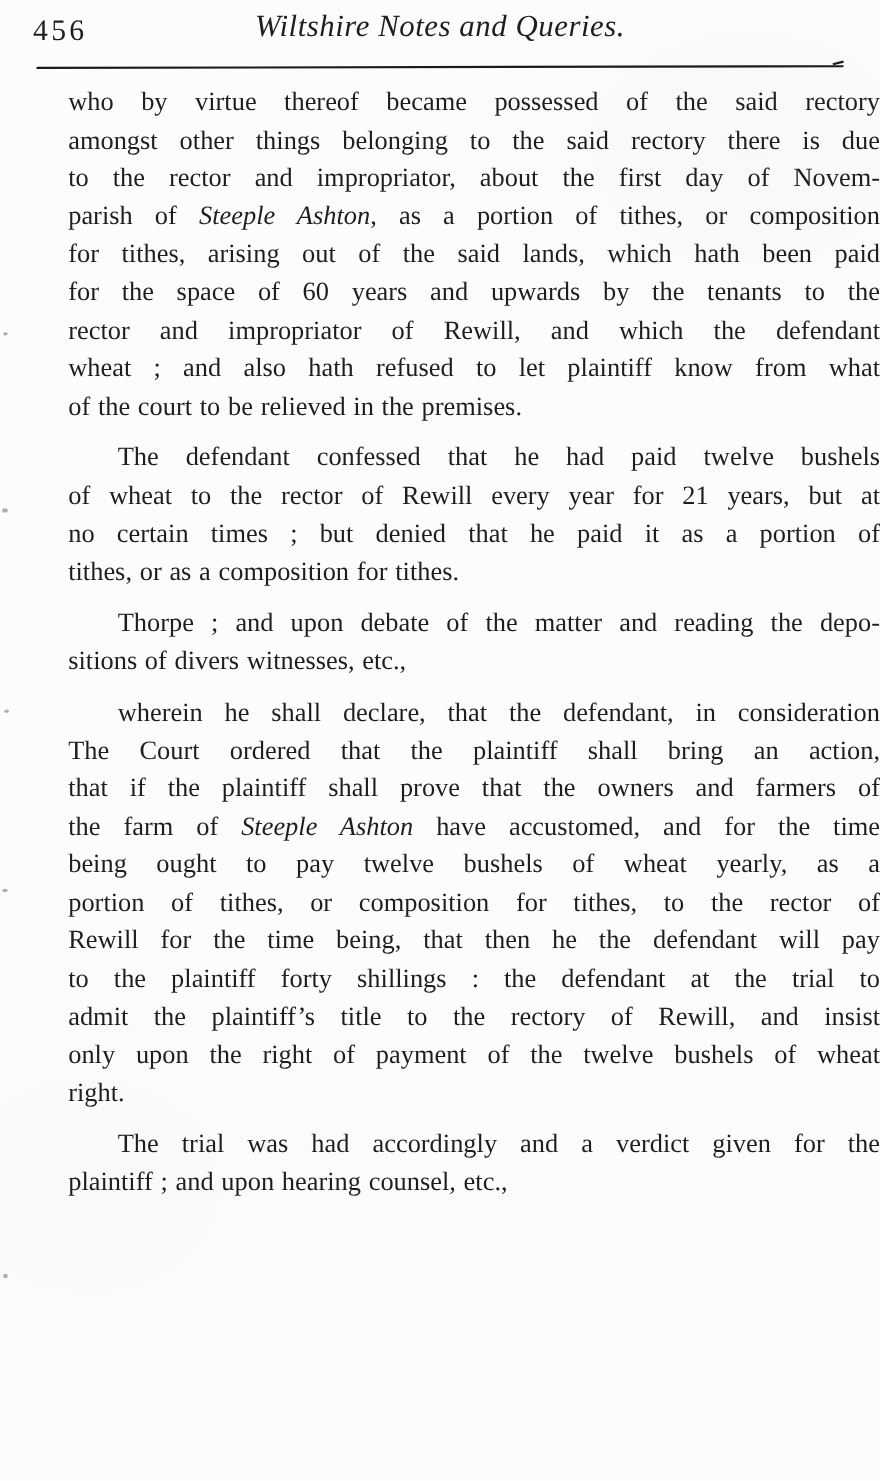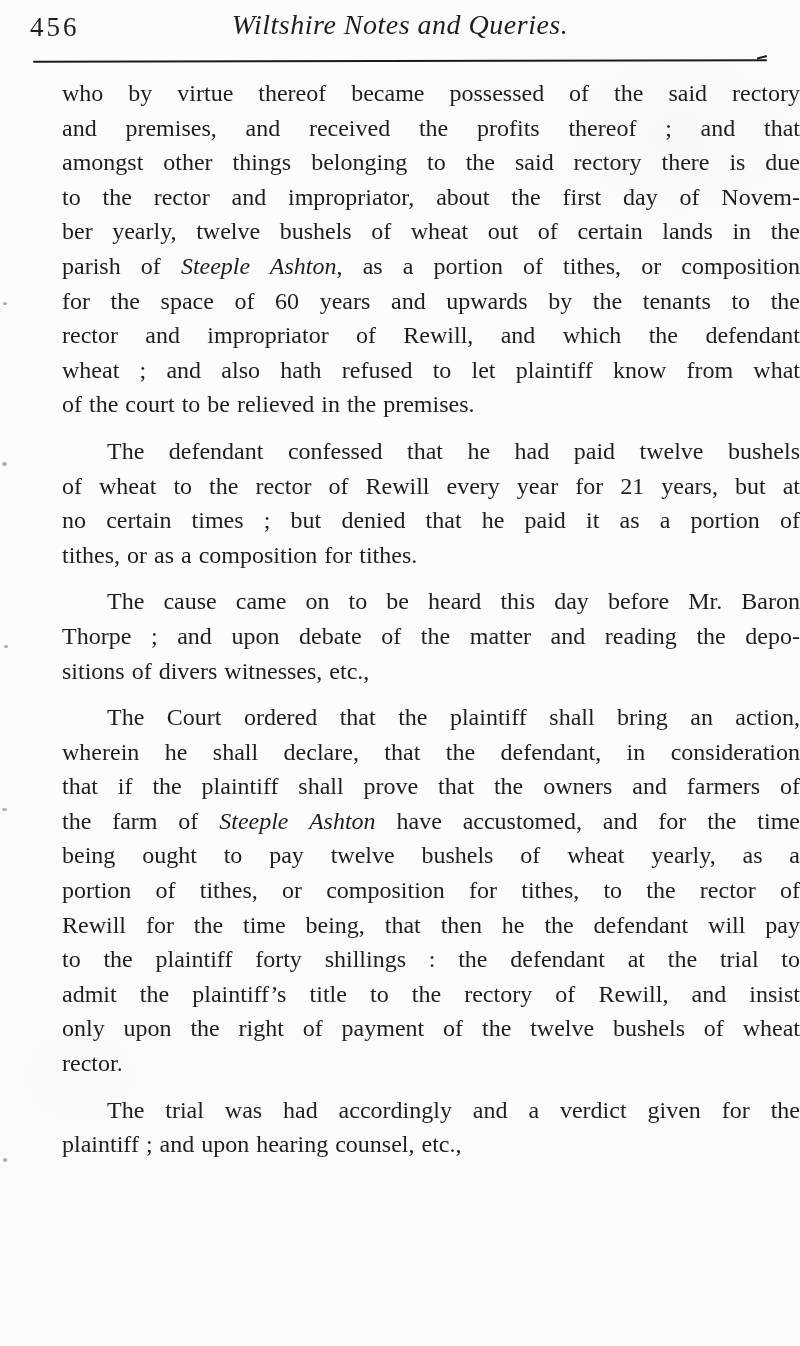--- a/index.html
+++ b/index.html
@@ -100,53 +100,51 @@
   <div class="page-header">
     <div class="page-number">456</div>
     <div class="running-title">Wiltshire Notes and Queries.</div>
   </div>
 
   <div class="header-rule"></div>
 
   <div class="text-block">
       <div class="para">
         <div class="line"><span>who by virtue thereof became possessed of the said rectory</span></div>
-        <div class="line"><span>and premises, and received the profits thereof ; and that</span></div>
         <div class="line"><span>amongst other things belonging to the said rectory there is due</span></div>
         <div class="line"><span>to the rector and impropriator, about the first day of Novem-</span></div>
-        <div class="line"><span>ber yearly, twelve bushels of wheat out of certain lands in the</span></div>
         <div class="line"><span>parish of </span><i>Steeple Ashton</i><span>, as a portion of tithes, or composition</span></div>
+        <div class="line"><span>for tithes, arising out of the said lands, which hath been paid</span></div>
         <div class="line"><span>for the space of 60 years and upwards by the tenants to the</span></div>
         <div class="line"><span>rector and impropriator of Rewill, and which the defendant</span></div>
         <div class="line"><span>wheat ; and also hath refused to let plaintiff know from what</span></div>
         <div class="line last"><span>of the court to be relieved in the premises.</span></div>
       </div>
       <div class="para indent">
         <div class="line"><span>The defendant confessed that he had paid twelve bushels</span></div>
         <div class="line"><span>of wheat to the rector of Rewill every year for 21 years, but at</span></div>
         <div class="line"><span>no certain times ; but denied that he paid it as a portion of</span></div>
         <div class="line last"><span>tithes, or as a composition for tithes.</span></div>
       </div>
       <div class="para indent">
-        <div class="line"><span>The cause came on to be heard this day before Mr. Baron</span></div>
         <div class="line"><span>Thorpe ; and upon debate of the matter and reading the depo-</span></div>
         <div class="line last"><span>sitions of divers witnesses, etc.,</span></div>
       </div>
       <div class="para indent">
+        <div class="line"><span>wherein he shall declare, that the defendant, in consideration</span></div>
         <div class="line"><span>The Court ordered that the plaintiff shall bring an action,</span></div>
-        <div class="line"><span>wherein he shall declare, that the defendant, in consideration</span></div>
         <div class="line"><span>that if the plaintiff shall prove that the owners and farmers of</span></div>
         <div class="line"><span>the farm of </span><i>Steeple Ashton</i><span> have accustomed, and for the time</span></div>
         <div class="line"><span>being ought to pay twelve bushels of wheat yearly, as a</span></div>
         <div class="line"><span>portion of tithes, or composition for tithes, to the rector of</span></div>
         <div class="line"><span>Rewill for the time being, that then he the defendant will pay</span></div>
         <div class="line"><span>to the plaintiff forty shillings : the defendant at the trial to</span></div>
         <div class="line"><span>admit the plaintiff’s title to the rectory of Rewill, and insist</span></div>
         <div class="line"><span>only upon the right of payment of the twelve bushels of wheat</span></div>
-        <div class="line last"><span>rector.</span></div>
+        <div class="line last"><span>right.</span></div>
       </div>
       <div class="para indent">
         <div class="line"><span>The trial was had accordingly and a verdict given for the</span></div>
         <div class="line last"><span>plaintiff ; and upon hearing counsel, etc.,</span></div>
       </div>
     </div>
 
   <span class="speck" style="left:3px; top:302px; width:4px; height:3px;"></span>
   <span class="speck" style="left:2px; top:462px; width:5px; height:4px;"></span>
   <span class="speck" style="left:4px; top:645px; width:4px; height:3px;"></span>

